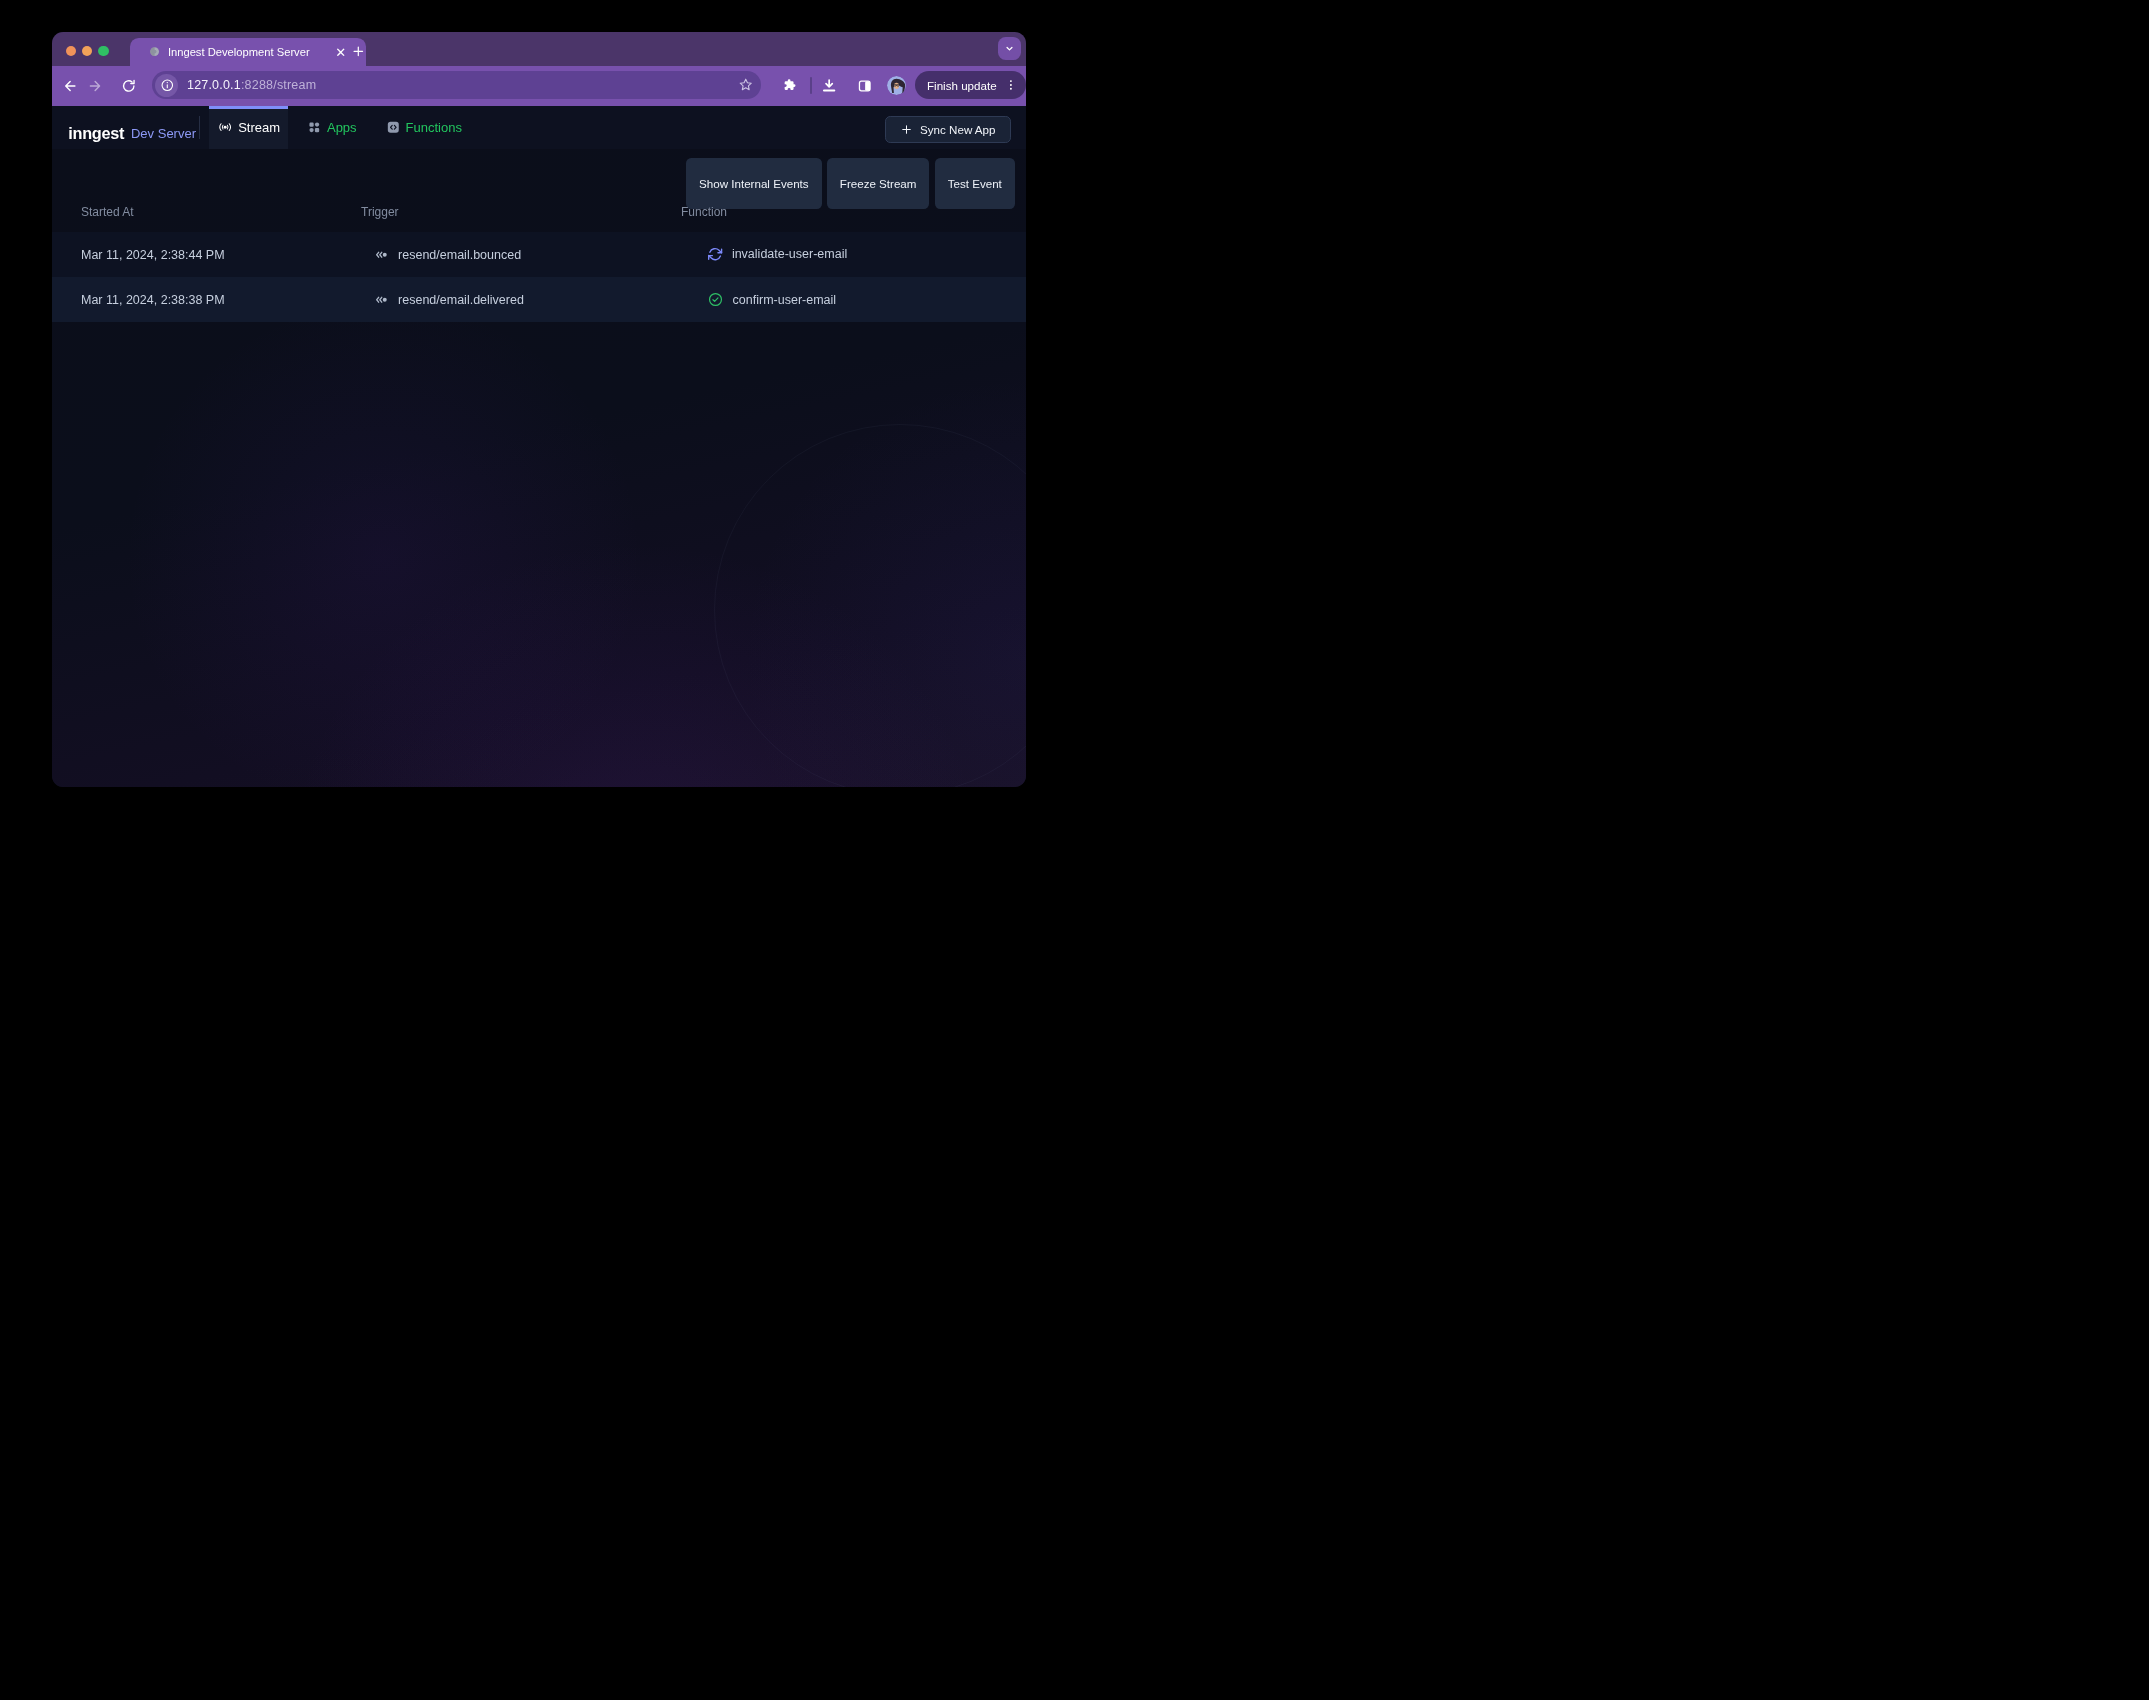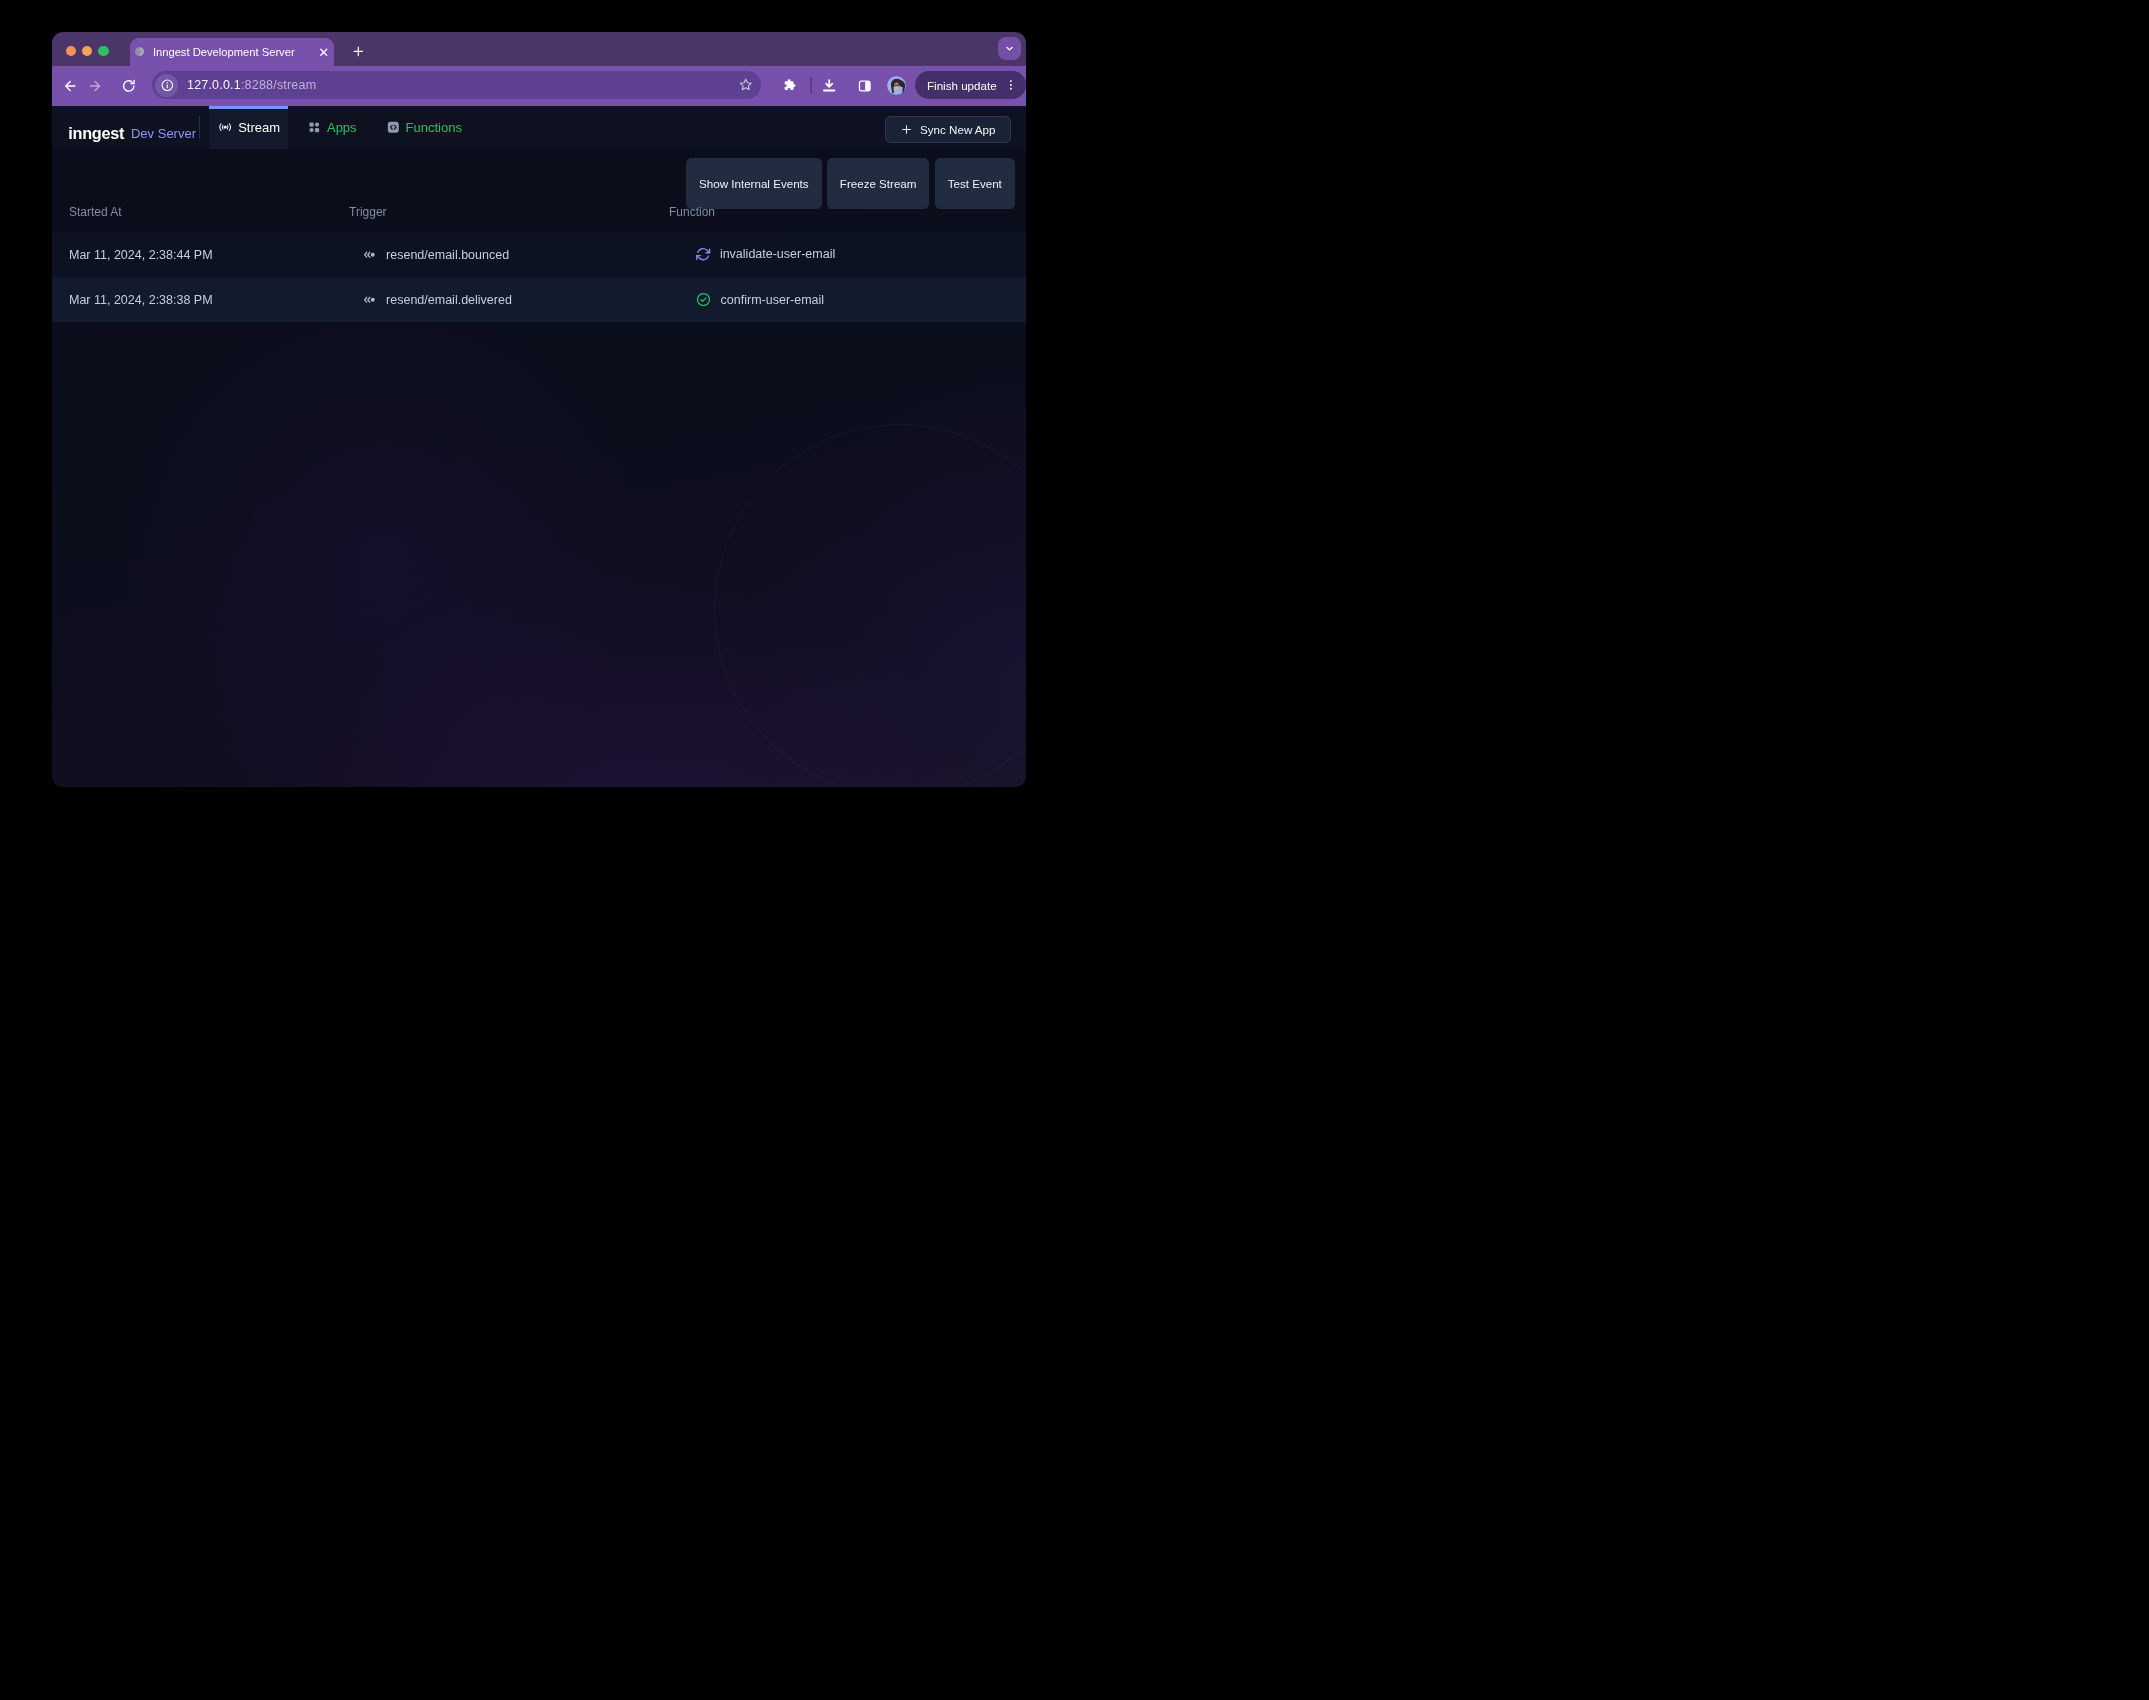--- a/index.html
+++ b/index.html
@@ -6,21 +6,21 @@
   body{width:1075px;height:850px;position:relative;font-family:"Liberation Sans",sans-serif;-webkit-font-smoothing:antialiased;overflow:hidden;}
   .window{position:absolute;left:52px;top:32px;width:974px;height:755px;border-radius:11.2px;overflow:hidden;background:#0B0E1A;box-shadow:0 17px 52px rgba(0,0,0,.6);}
 
   
   .titlebar{position:relative;height:34px;background:#4B3569;}
   .lights{position:absolute;left:13.8px;top:13.8px;display:flex;gap:6px;}
   .light{width:10.3px;height:10.3px;border-radius:50%;}
   .light.red{background:#F0935A;}
   .light.yellow{background:#F2A259;}
   .light.green{background:#30BE64;}
-  .tab{position:absolute;left:78px;bottom:0;width:204px;height:28px;background:#7851AD;border-radius:8.6px 8.6px 0 0;display:flex;align-items:center;gap:7.7px;padding:0 4px;box-sizing:border-box;}
+  .tab{position:absolute;left:78px;bottom:0;width:236px;height:28px;background:#7851AD;border-radius:8.6px 8.6px 0 0;display:flex;align-items:center;gap:7.7px;padding:0 19px;box-sizing:border-box;}
   .favicon{width:11.2px;height:11.2px;flex:0 0 auto;}
   .tab-title{flex:1;color:#fff;font-size:11.2px;white-space:nowrap;overflow:hidden;}
   .tab-close{color:#fff;font-size:13px;line-height:1;cursor:default;padding:0 0.9px;}
   .newtab{position:absolute;left:296px;bottom:4.3px;width:20.6px;height:20.6px;display:flex;align-items:center;justify-content:center;}
   .strip-chevron{position:absolute;left:946px;top:5.2px;width:23px;height:23px;border-radius:7.7px;background:#744FA7;display:flex;align-items:center;justify-content:center;}
 
   
   .toolbar{position:relative;height:40px;background:#7851AD;}
   .tool-ic{position:absolute;top:50%;transform:translateY(-50%);display:flex;align-items:center;justify-content:center;}
   .omnibox{position:absolute;left:100px;top:5.2px;width:609px;height:28px;border-radius:14.6px;background:#5E4193;display:flex;align-items:center;}
@@ -56,21 +56,21 @@
     background:
       radial-gradient(370px 370px at 34% 64%, rgba(88,32,160,.10), transparent 70%),
       radial-gradient(482px 447px at 60% 112%, rgba(92,34,158,.14), transparent 72%),
       radial-gradient(404px 404px at 100% 80%, rgba(56,52,150,.10), transparent 70%),
       linear-gradient(168deg,#0B0E1A 0%,#0B0E1B 45%,#120E22 78%,#181126 100%);}
   .content::after{content:"";position:absolute;right:-60px;bottom:-8.6px;width:370px;height:370px;border-radius:50%;border:0.9px solid rgba(160,170,220,.05);}
   .actions{position:absolute;top:8.6px;right:11.2px;display:flex;gap:5.2px;}
   .btn{height:27.5px;padding:12px 13px;border-radius:5.2px;background:#212C40;color:#EEF2F8;font-size:11.6px;display:flex;align-items:center;}
 
   .table{position:absolute;top:43px;left:0;right:0;}
-  .trow{display:grid;grid-template-columns:280px 320px 1fr;padding-left:17px;align-items:center;}
+  .trow{display:grid;grid-template-columns:280px 320px 1fr;padding-left:29px;align-items:center;}
   .thead{height:40px;color:#828CA0;font-size:12px;}
   .tr{height:45px;font-size:12.5px;color:#C6CFDE;gap:13px;}
   .tr.r0{background:#0D1222;}
   .tr.r1{background:#121A2D;}
   .cell{display:flex;align-items:center;gap:8.6px;white-space:nowrap;}
   svg{display:block;}
 </style>
 </head>
 <body>
 

